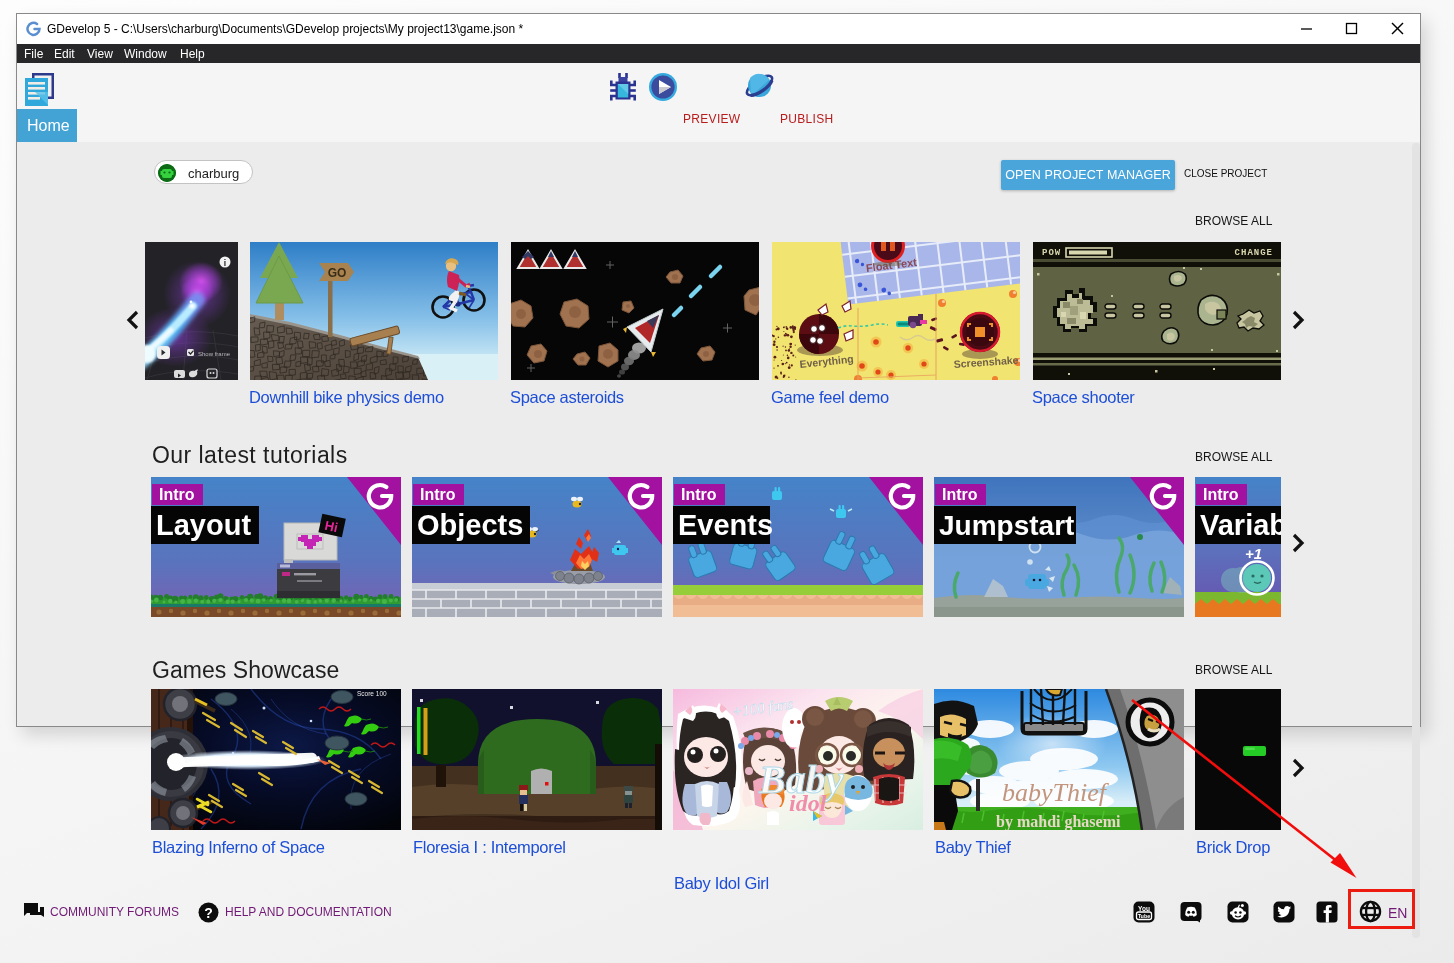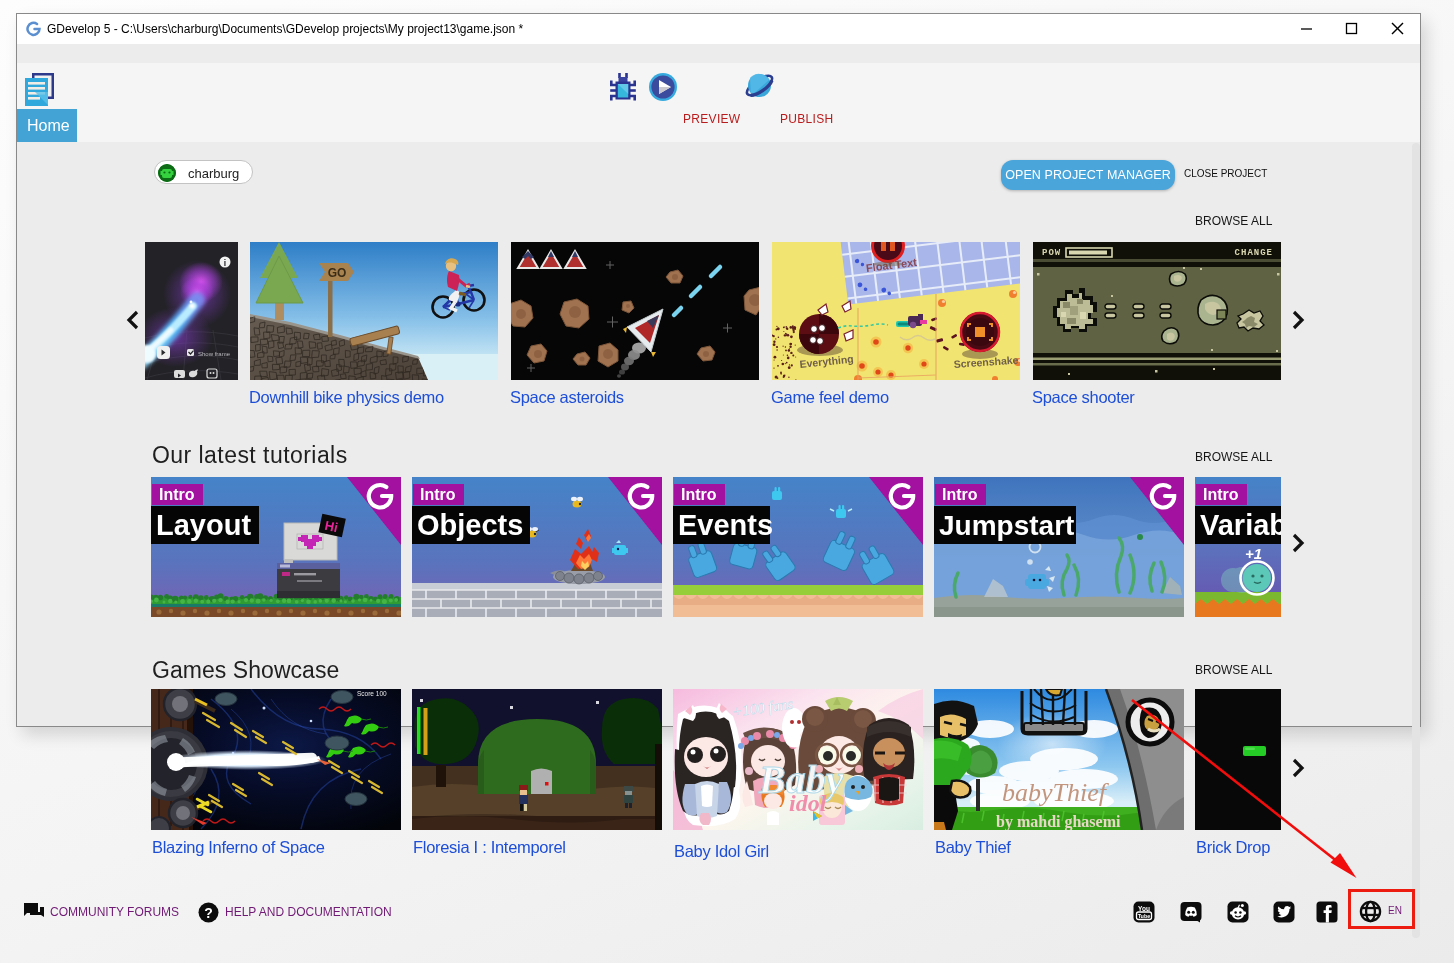--- a/index.html
+++ b/index.html
@@ -12,21 +12,21 @@
   #titletext { left:30px; top:8px; font-size:12px; color:#000; white-space:pre; }
   #menubar { left:0; top:30px; width:1403px; height:19px; background:#27272a; }
   .menuitem { top:2.5px; font-size:12px; color:#fff; }
   #toolbar { left:0; top:49px; width:1403px; height:79px; background:#f5f5f6; }
   #hometab { left:0; top:46px; width:60px; height:33px; background:#43a3d5; color:#fff; font-size:16px; line-height:33px; padding-left:10px; }
   .tbtext { font-size:12px; color:#b91c1c; letter-spacing:0.3px;margin-top:32px; }
   
   #chip { left:137px; top:146px; width:99px; height:24px; background:#fff; border:1px solid #c3c3c3; border-radius:12px; }
   #chip .av { position:absolute; left:3px; top:2.5px; width:18px; height:18px; border-radius:50%; background:#17801e; overflow:hidden; }
   #chip .nm { position:absolute; left:33px; top:4.5px; font-size:13px; color:#222; }
-  #opmbtn { left:984px; top:146px; width:174px; height:30px; background:#4aa5db; color:#fff; font-size:12.5px; text-align:center; line-height:30px; letter-spacing:0.1px; border-radius:12px; box-shadow:0 1px 3px rgba(0,0,0,0.25); white-space:nowrap; }
+  #opmbtn { left:984px; top:146px; width:174px; height:30px; background:#4aa5db; color:#fff; font-size:12.5px; text-align:center; line-height:30px; letter-spacing:0.1px; border-radius:2px; box-shadow:0 1px 3px rgba(0,0,0,0.25); white-space:nowrap; }
   .plainbtn { font-size:12px; color:#101010; letter-spacing:0px; white-space:nowrap; }
   h2.sec { position:absolute; font-size:23px; font-weight:400; color:#1f1f1f; letter-spacing:0.45px; }
   .browse { position:absolute; font-size:12px; color:#161616; letter-spacing:0px; }
   .rowclip { position:absolute; left:128px; width:1136px; overflow:hidden; }
   .thumb { position:absolute; top:0; }
   .cap { position:absolute; font-size:16.5px; color:#1d4ed8; letter-spacing:-0.3px; }
   .arrow { position:absolute; width:24px; height:24px; }
   
   .fticon { position:absolute; }
   .fttext { position:absolute; font-size:12px; color:#701a75; letter-spacing:0px; }
@@ -42,20 +42,27 @@
     <svg class="abs" style="left:9px;top:7px" width="16" height="16" viewBox="0 0 32 32">
       <path d="M22 6 A 12 12 0 1 0 27 16 L 17 16" fill="none" stroke="#5b8fd0" stroke-width="5" stroke-linecap="round"></path>
     </svg>
     <div class="abs" id="titletext">GDevelop 5 - C:\Users\charburg\Documents\GDevelop projects\My project13\game.json *</div>
     <svg class="abs" style="left:1283px;top:6px" width="116" height="17" viewBox="0 0 116 17">
       <line x1="1" y1="9" x2="12" y2="9" stroke="#000" stroke-width="1.3"></line>
       <rect x="46.5" y="3.5" width="10" height="10" fill="none" stroke="#000" stroke-width="1.3"></rect>
       <line x1="92" y1="3" x2="103" y2="14" stroke="#000" stroke-width="1.4"></line>
       <line x1="103" y1="3" x2="92" y2="14" stroke="#000" stroke-width="1.4"></line>
     </svg>
+  </div>
+  <div class="abs" id="menubar">
+    <div class="abs menuitem" style="left:7px">File</div>
+    <div class="abs menuitem" style="left:37px">Edit</div>
+    <div class="abs menuitem" style="left:70px">View</div>
+    <div class="abs menuitem" style="left:107px">Window</div>
+    <div class="abs menuitem" style="left:163px">Help</div>
   </div>
   <div class="abs" id="toolbar">
     <svg class="abs" style="left:8px;top:9px" width="30" height="34" viewBox="0 0 30 34">
       <rect x="7" y="1" width="22" height="26" fill="#2d3a8c"></rect>
       <rect x="9.5" y="3.5" width="17" height="21" fill="#f0f0f0"></rect>
       <rect x="0" y="6" width="23" height="28" fill="#31a8dc"></rect>
       <rect x="3" y="10" width="17" height="2.6" fill="#f0ece6"></rect>
       <rect x="3" y="15" width="17" height="2.6" fill="#f0ece6"></rect>
       <rect x="3" y="20" width="17" height="2.6" fill="#f0ece6"></rect>
       <rect x="3" y="25" width="12" height="2.6" fill="#f0ece6"></rect>
@@ -1391,21 +1398,21 @@
       </g>
     </svg>
     <svg class="thumb" style="left:1044px" width="250" height="141" viewBox="0 0 250 141">
       <rect width="250" height="141" fill="#080808"></rect>
       <rect x="48" y="57" width="23" height="10" rx="2" fill="#25cc25"></rect>
       <rect x="50" y="58.5" width="10" height="2.5" rx="1.2" fill="#4fdd4f"></rect>
     </svg>
   </div>
   <div class="cap" style="left:135px;top:824px">Blazing Inferno of Space</div>
   <div class="cap" style="left:396px;top:824px">Floresia I : Intemporel</div>
-  <div class="cap" style="left:657px;top:828px">Baby Idol Girl</div>
+  <div class="cap" style="left:657px;top:860px">Baby Idol Girl</div>
   <div class="cap" style="left:918px;top:824px">Baby Thief</div>
   <div class="cap" style="left:1179px;top:824px">Brick Drop</div>
 
   <svg class="fticon" style="left:6px;top:888px" width="22" height="20" viewBox="0 0 22 20">
     <path d="M1 1 h14 v10 h-11 l-3 3 Z" fill="#0c0c0c"></path>
     <path d="M17 5 h4 v10 l-3 -2 h-11 v-3 h10 Z" fill="#0c0c0c"></path>
   </svg>
   <div class="fttext" style="left:33px;top:891px">COMMUNITY FORUMS</div>
   <svg class="fticon" style="left:181px;top:888px" width="21" height="21" viewBox="0 0 21 21">
     <circle cx="10.5" cy="10.5" r="10" fill="#0c0c0c"></circle>
@@ -1443,21 +1450,21 @@
   <svg class="fticon" style="left:1299px;top:887px" width="22" height="22" viewBox="0 0 22 22">
     <rect x="0.5" y="0.5" width="21" height="21" rx="3.5" fill="#0c0c0c"></rect>
     <path d="M15.2 4 h-2.6 q-2.8 0 -2.8 2.8 v2.4 h-2.2 v2.9 h2.2 v9.4 h3.1 v-9.4 h2.5 l0.4 -2.9 h-2.9 v-1.8 q0 -0.8 0.8 -0.8 h2.1 Z" fill="#fff"></path>
   </svg>
   <svg class="fticon" style="left:1342px;top:886px" width="23" height="23" viewBox="0 0 24 24">
     <circle cx="12" cy="12" r="10" fill="none" stroke="#0c0c0c" stroke-width="2.4"></circle>
     <ellipse cx="12" cy="12" rx="4.6" ry="10" fill="none" stroke="#0c0c0c" stroke-width="2.4"></ellipse>
     <line x1="2" y1="8.4" x2="22" y2="8.4" stroke="#0c0c0c" stroke-width="2.4"></line>
     <line x1="2" y1="15.6" x2="22" y2="15.6" stroke="#0c0c0c" stroke-width="2.4"></line>
   </svg>
-  <div class="fttext" style="left:1371px;top:891px;font-size:10px">EN</div>
+  <div class="fttext" style="left:1371px;top:891px;font-size:14px">EN</div>
 </div>
 
 <div id="scrollbar"></div>
 <div id="redbox"></div>
 <svg id="redarrow" viewBox="0 0 1454 963">
   <line x1="1132" y1="700" x2="1343" y2="866" stroke="#f20d0d" stroke-width="2.6"></line>
   <path d="M1356.5 878 L1330.5 862.5 L1340 853 Z" fill="#f20d0d"></path>
 </svg>
 
 </body></html>

